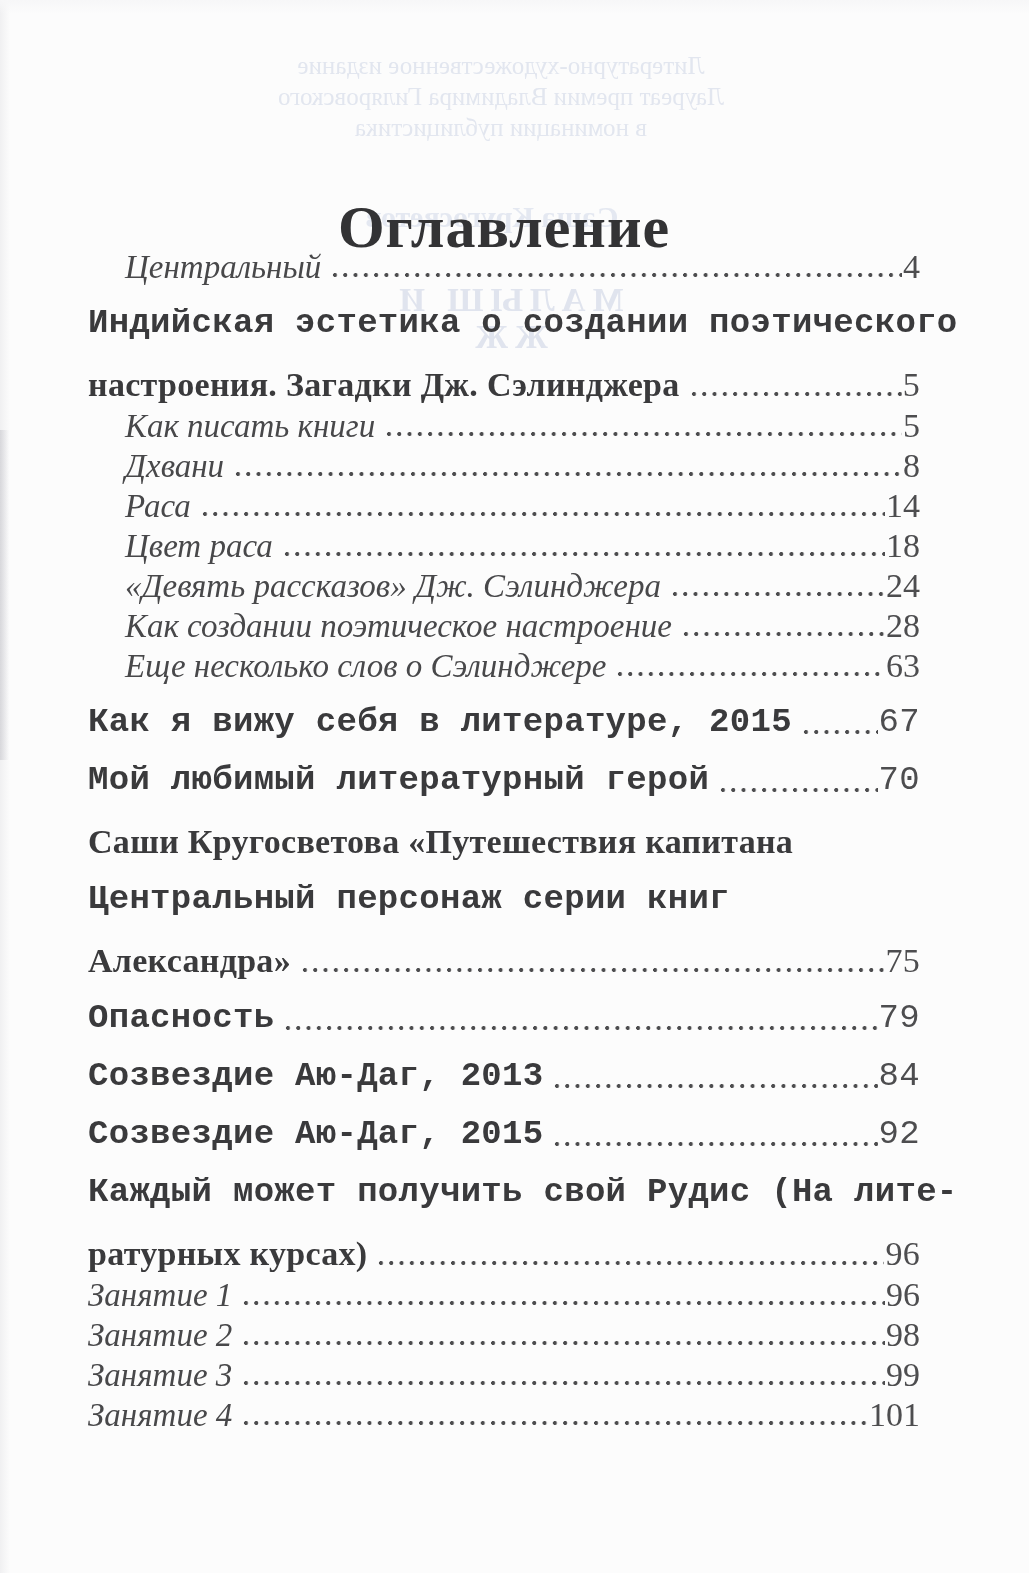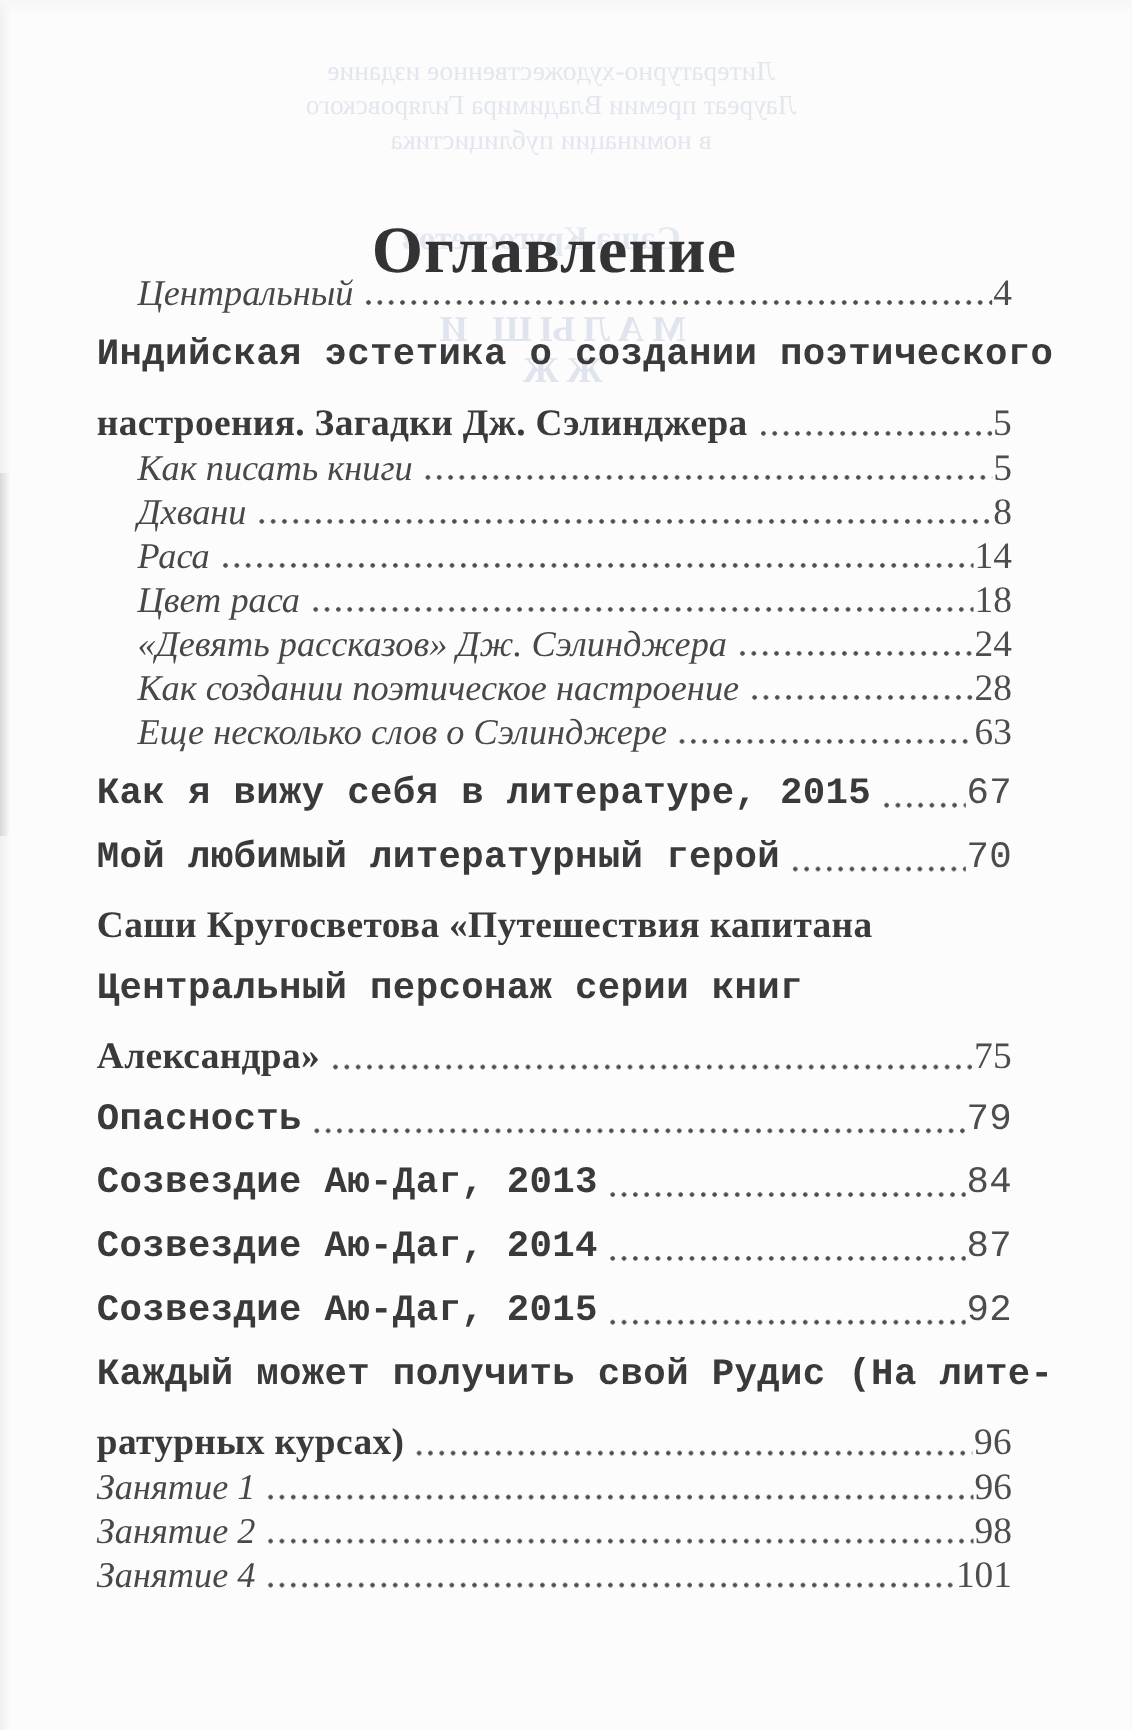--- a/index.html
+++ b/index.html
@@ -184,25 +184,20 @@
         <span class="entry-text">Опасность</span>
         <span class="leader"></span>
         <span class="page-num">79</span>
       </div>
       <div class="row chapter new-section">
         <span class="entry-text">Созвездие Аю-Даг, 2013</span>
         <span class="leader"></span>
         <span class="page-num">84</span>
       </div>
       <div class="row chapter new-section">
-        <span class="entry-text">Созвездие Аю-Даг, 2014</span>
-        <span class="leader"></span>
-        <span class="page-num">87</span>
-      </div>
-      <div class="row chapter new-section">
         <span class="entry-text">Созвездие Аю-Даг, 2015</span>
         <span class="leader"></span>
         <span class="page-num">92</span>
       </div>
       <div class="row chapter new-section">
         <span class="entry-text">Каждый может получить свой Рудис (На лите-</span>
       </div>
       <div class="row chapter">
         <span class="entry-text">ратурных курсах)</span>
         <span class="leader"></span>
@@ -212,19 +207,24 @@
         <span class="entry-text">Занятие 1</span>
         <span class="leader"></span>
         <span class="page-num">96</span>
       </div>
       <div class="row subentry">
         <span class="entry-text">Занятие 2</span>
         <span class="leader"></span>
         <span class="page-num">98</span>
       </div>
       <div class="row subentry">
+        <span class="entry-text">Занятие 3</span>
+        <span class="leader"></span>
+        <span class="page-num">99</span>
+      </div>
+      <div class="row subentry">
         <span class="entry-text">Занятие 4</span>
         <span class="leader"></span>
         <span class="page-num">101</span>
       </div>
     </div>
 
 </div>
 
 </body></html>

